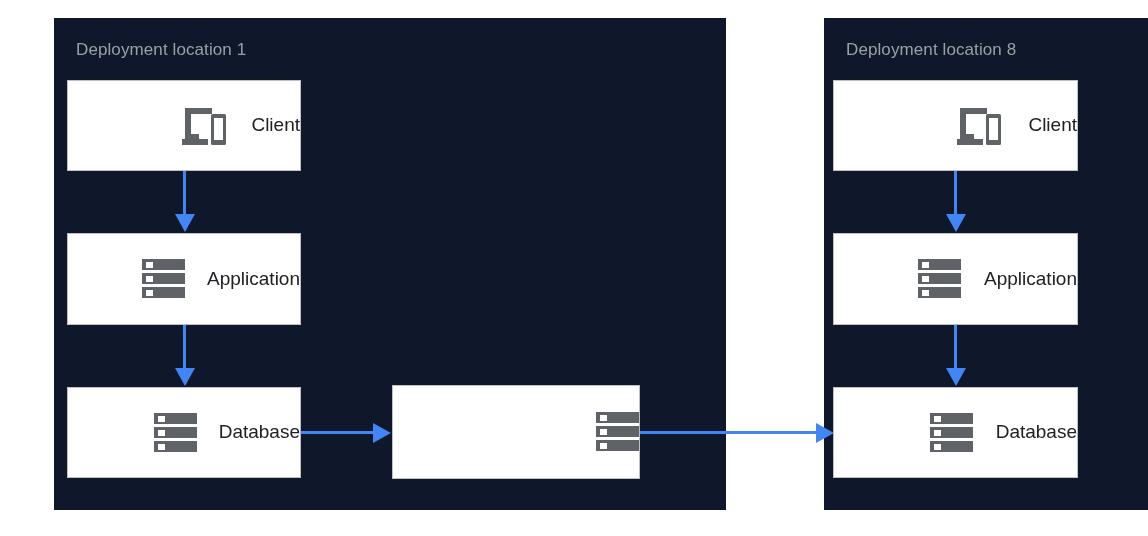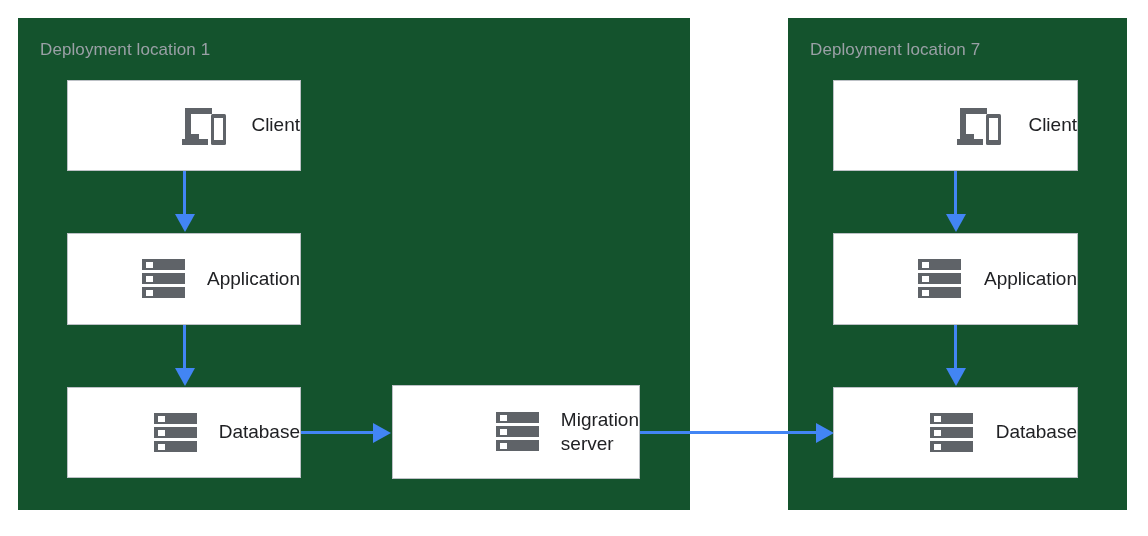--- a/index.html
+++ b/index.html
@@ -14,21 +14,22 @@
     position: relative;
     width: 1148px;
     height: 536px;
     background: #ffffff;
     overflow: hidden;
   }
 
   
   .zone {
     position: absolute;
-    background: #14532d;
+    background: #0f172a;
+    margin-left: 36px;
   }
   #zone-left  { left: 18px;  top: 18px; width: 672px; height: 492px; }
   #zone-right { left: 788px; top: 18px; width: 339px; height: 492px; }
 
   .zone-label {
     position: absolute;
     top: 22px;
     left: 22px;
     font-size: 17px;
     color: #9AA0A6;
@@ -140,21 +141,21 @@
 </head>
 <body>
 
 <div id="diagram">
 
   <div class="zone" id="zone-left">
     <div class="zone-label">Deployment location 1</div>
   </div>
 
   <div class="zone" id="zone-right">
-    <div class="zone-label">Deployment location 7</div>
+    <div class="zone-label">Deployment location 8</div>
   </div>
 
   <div class="connector" id="conn-client1-app1">
     <div class="conn-line-v"></div>
     <div class="arrowhead-down"></div>
   </div>
   <div class="connector" id="conn-app1-db1">
     <div class="conn-line-v"></div>
     <div class="arrowhead-down"></div>
   </div>
@@ -222,22 +223,20 @@
     <span class="icon-wrap">
       <svg width="43" height="42" viewBox="0 0 43 42" aria-hidden="true">
         <rect x="0" y="1" width="43" height="11" fill="#5F6368"></rect>
         <rect x="4" y="4" width="7" height="6" fill="#ffffff"></rect>
         <rect x="0" y="15" width="43" height="11" fill="#5F6368"></rect>
         <rect x="4" y="18" width="7" height="6" fill="#ffffff"></rect>
         <rect x="0" y="29" width="43" height="11" fill="#5F6368"></rect>
         <rect x="4" y="32" width="7" height="6" fill="#ffffff"></rect>
       </svg>
     </span>
-    <span class="node-label">Migration
-server</span>
   </div>
 
   <div class="node" id="node-client-2">
     <span class="icon-wrap">
       <svg width="46" height="42" viewBox="0 0 46 42" aria-hidden="true">
         <path d="M3 3 H30 V9 H9 V29 H17 V35 H3 Z" fill="#5F6368"></path>
         <rect x="0" y="34" width="26" height="6" fill="#5F6368"></rect>
         <rect x="29" y="9" width="15" height="31" rx="1.5" fill="#5F6368"></rect>
         <rect x="32" y="13" width="9" height="22" fill="#ffffff"></rect>
       </svg>

